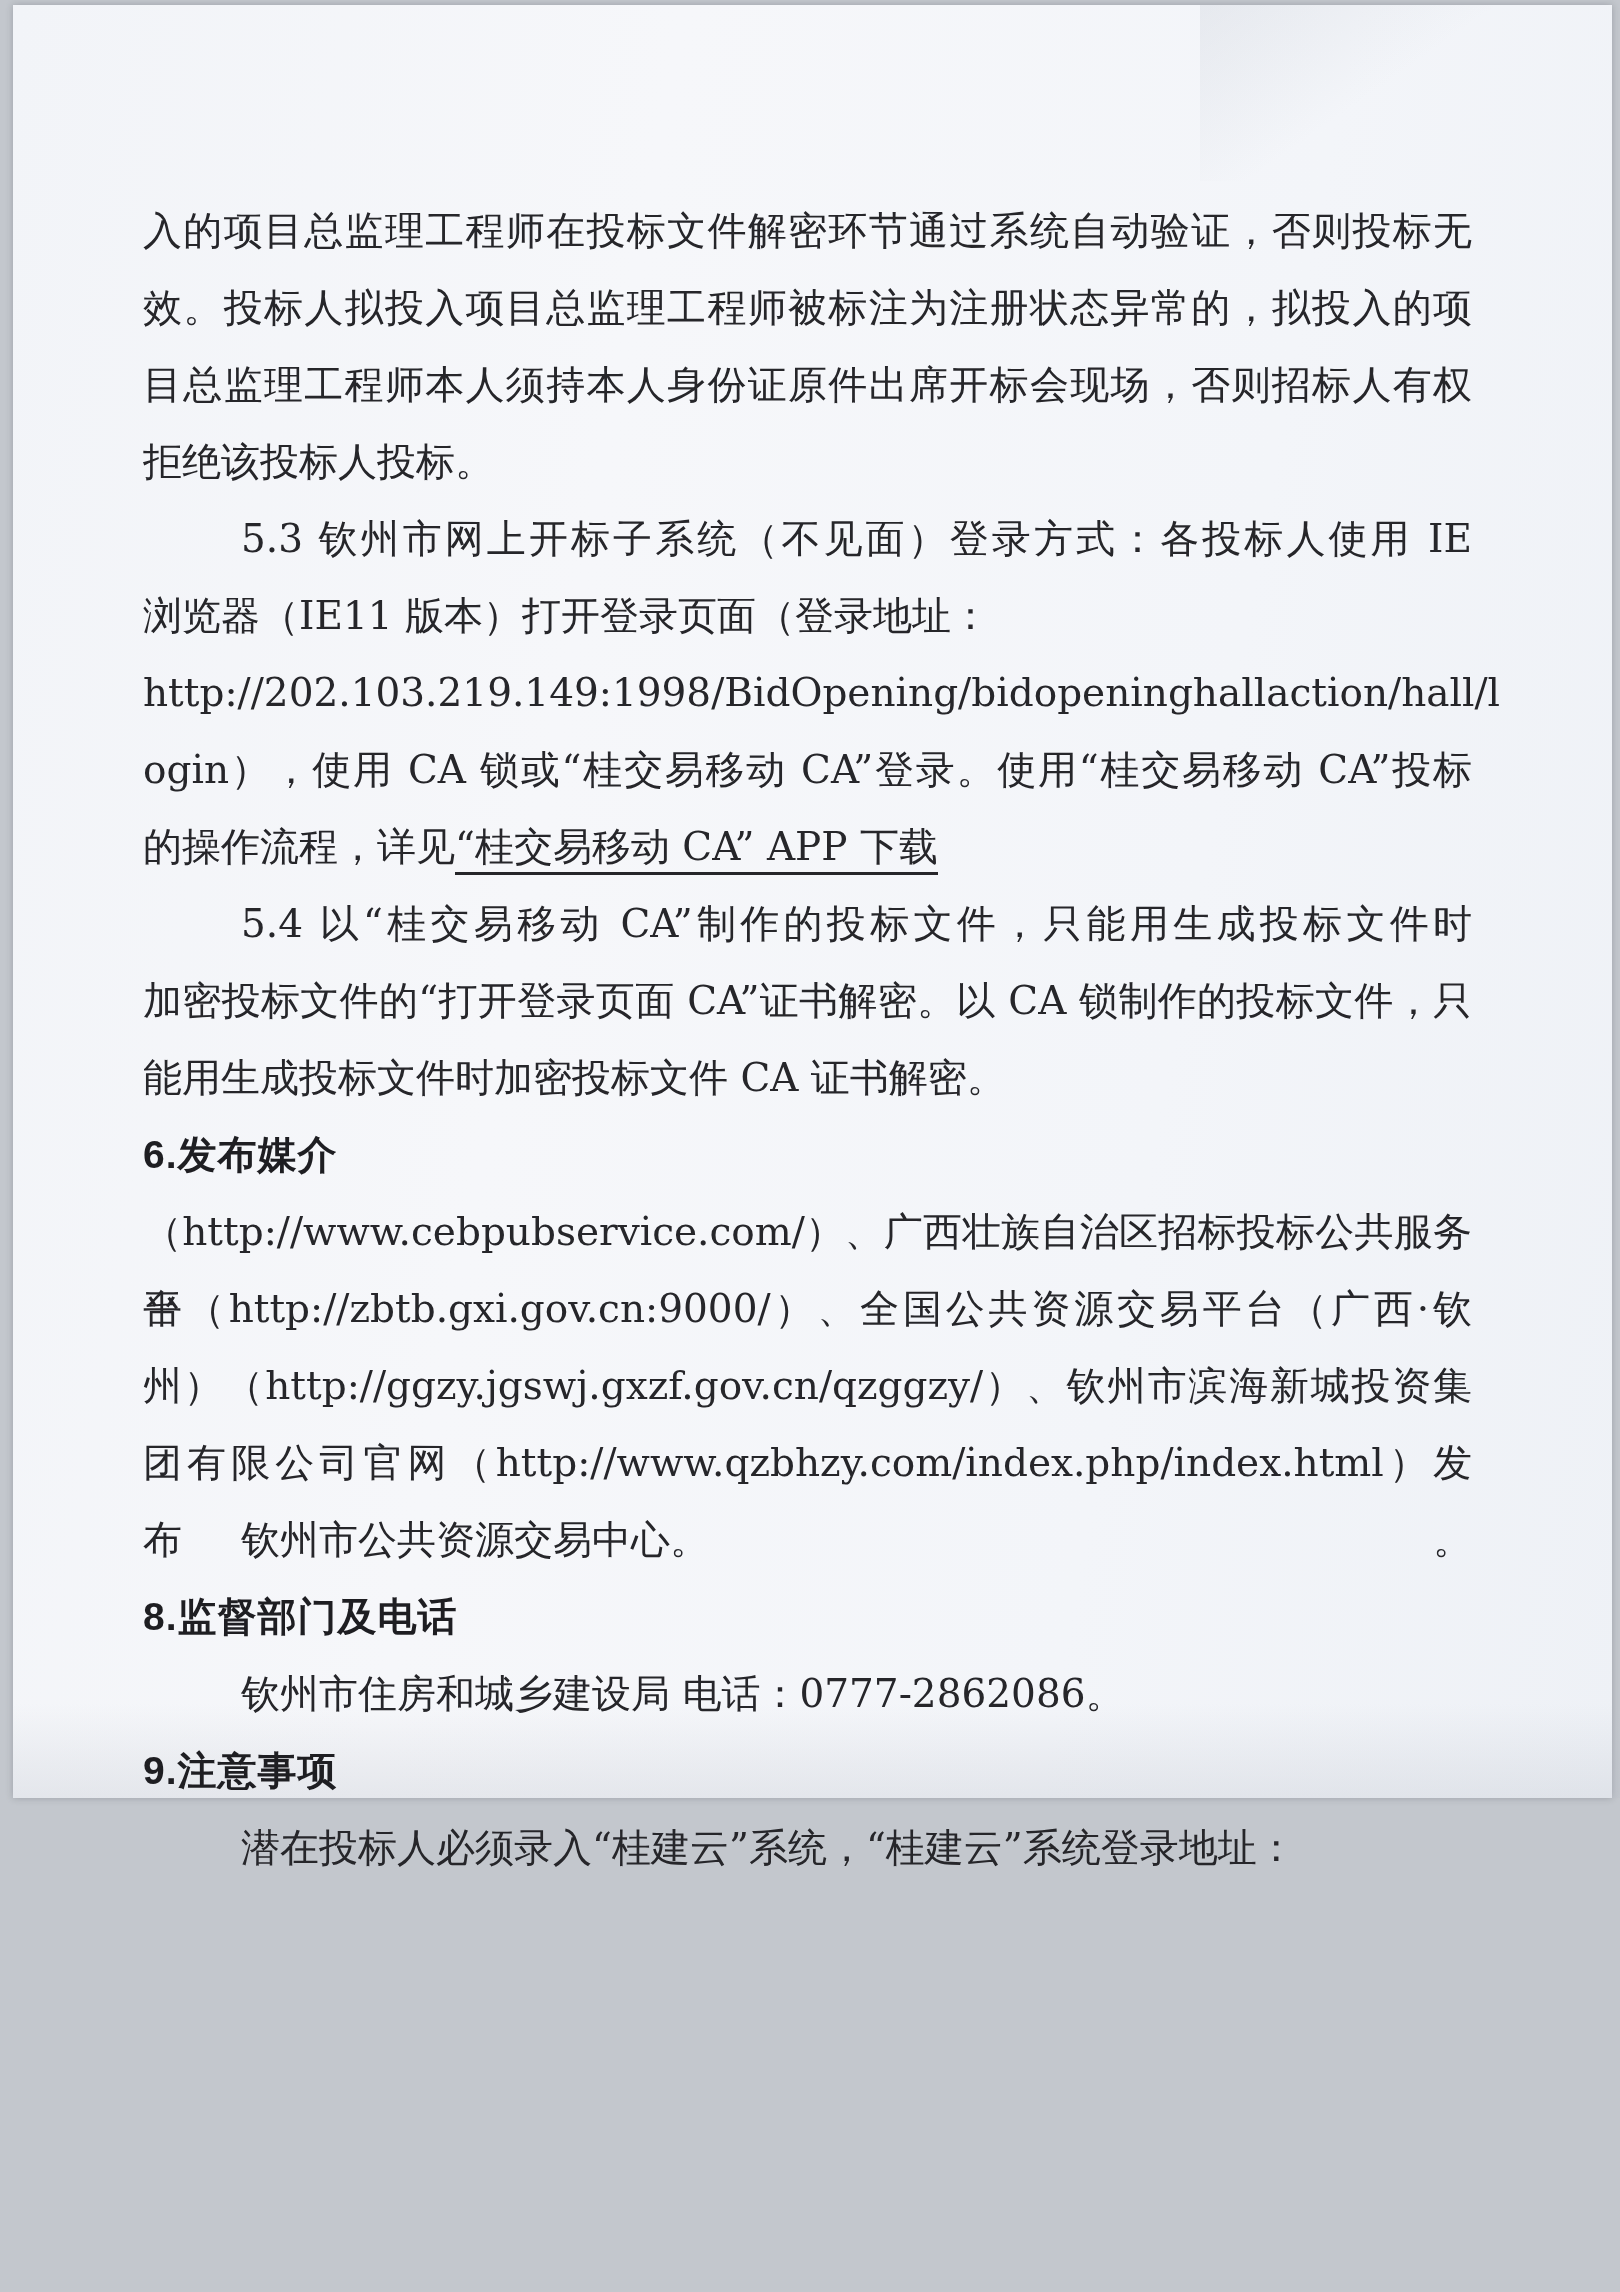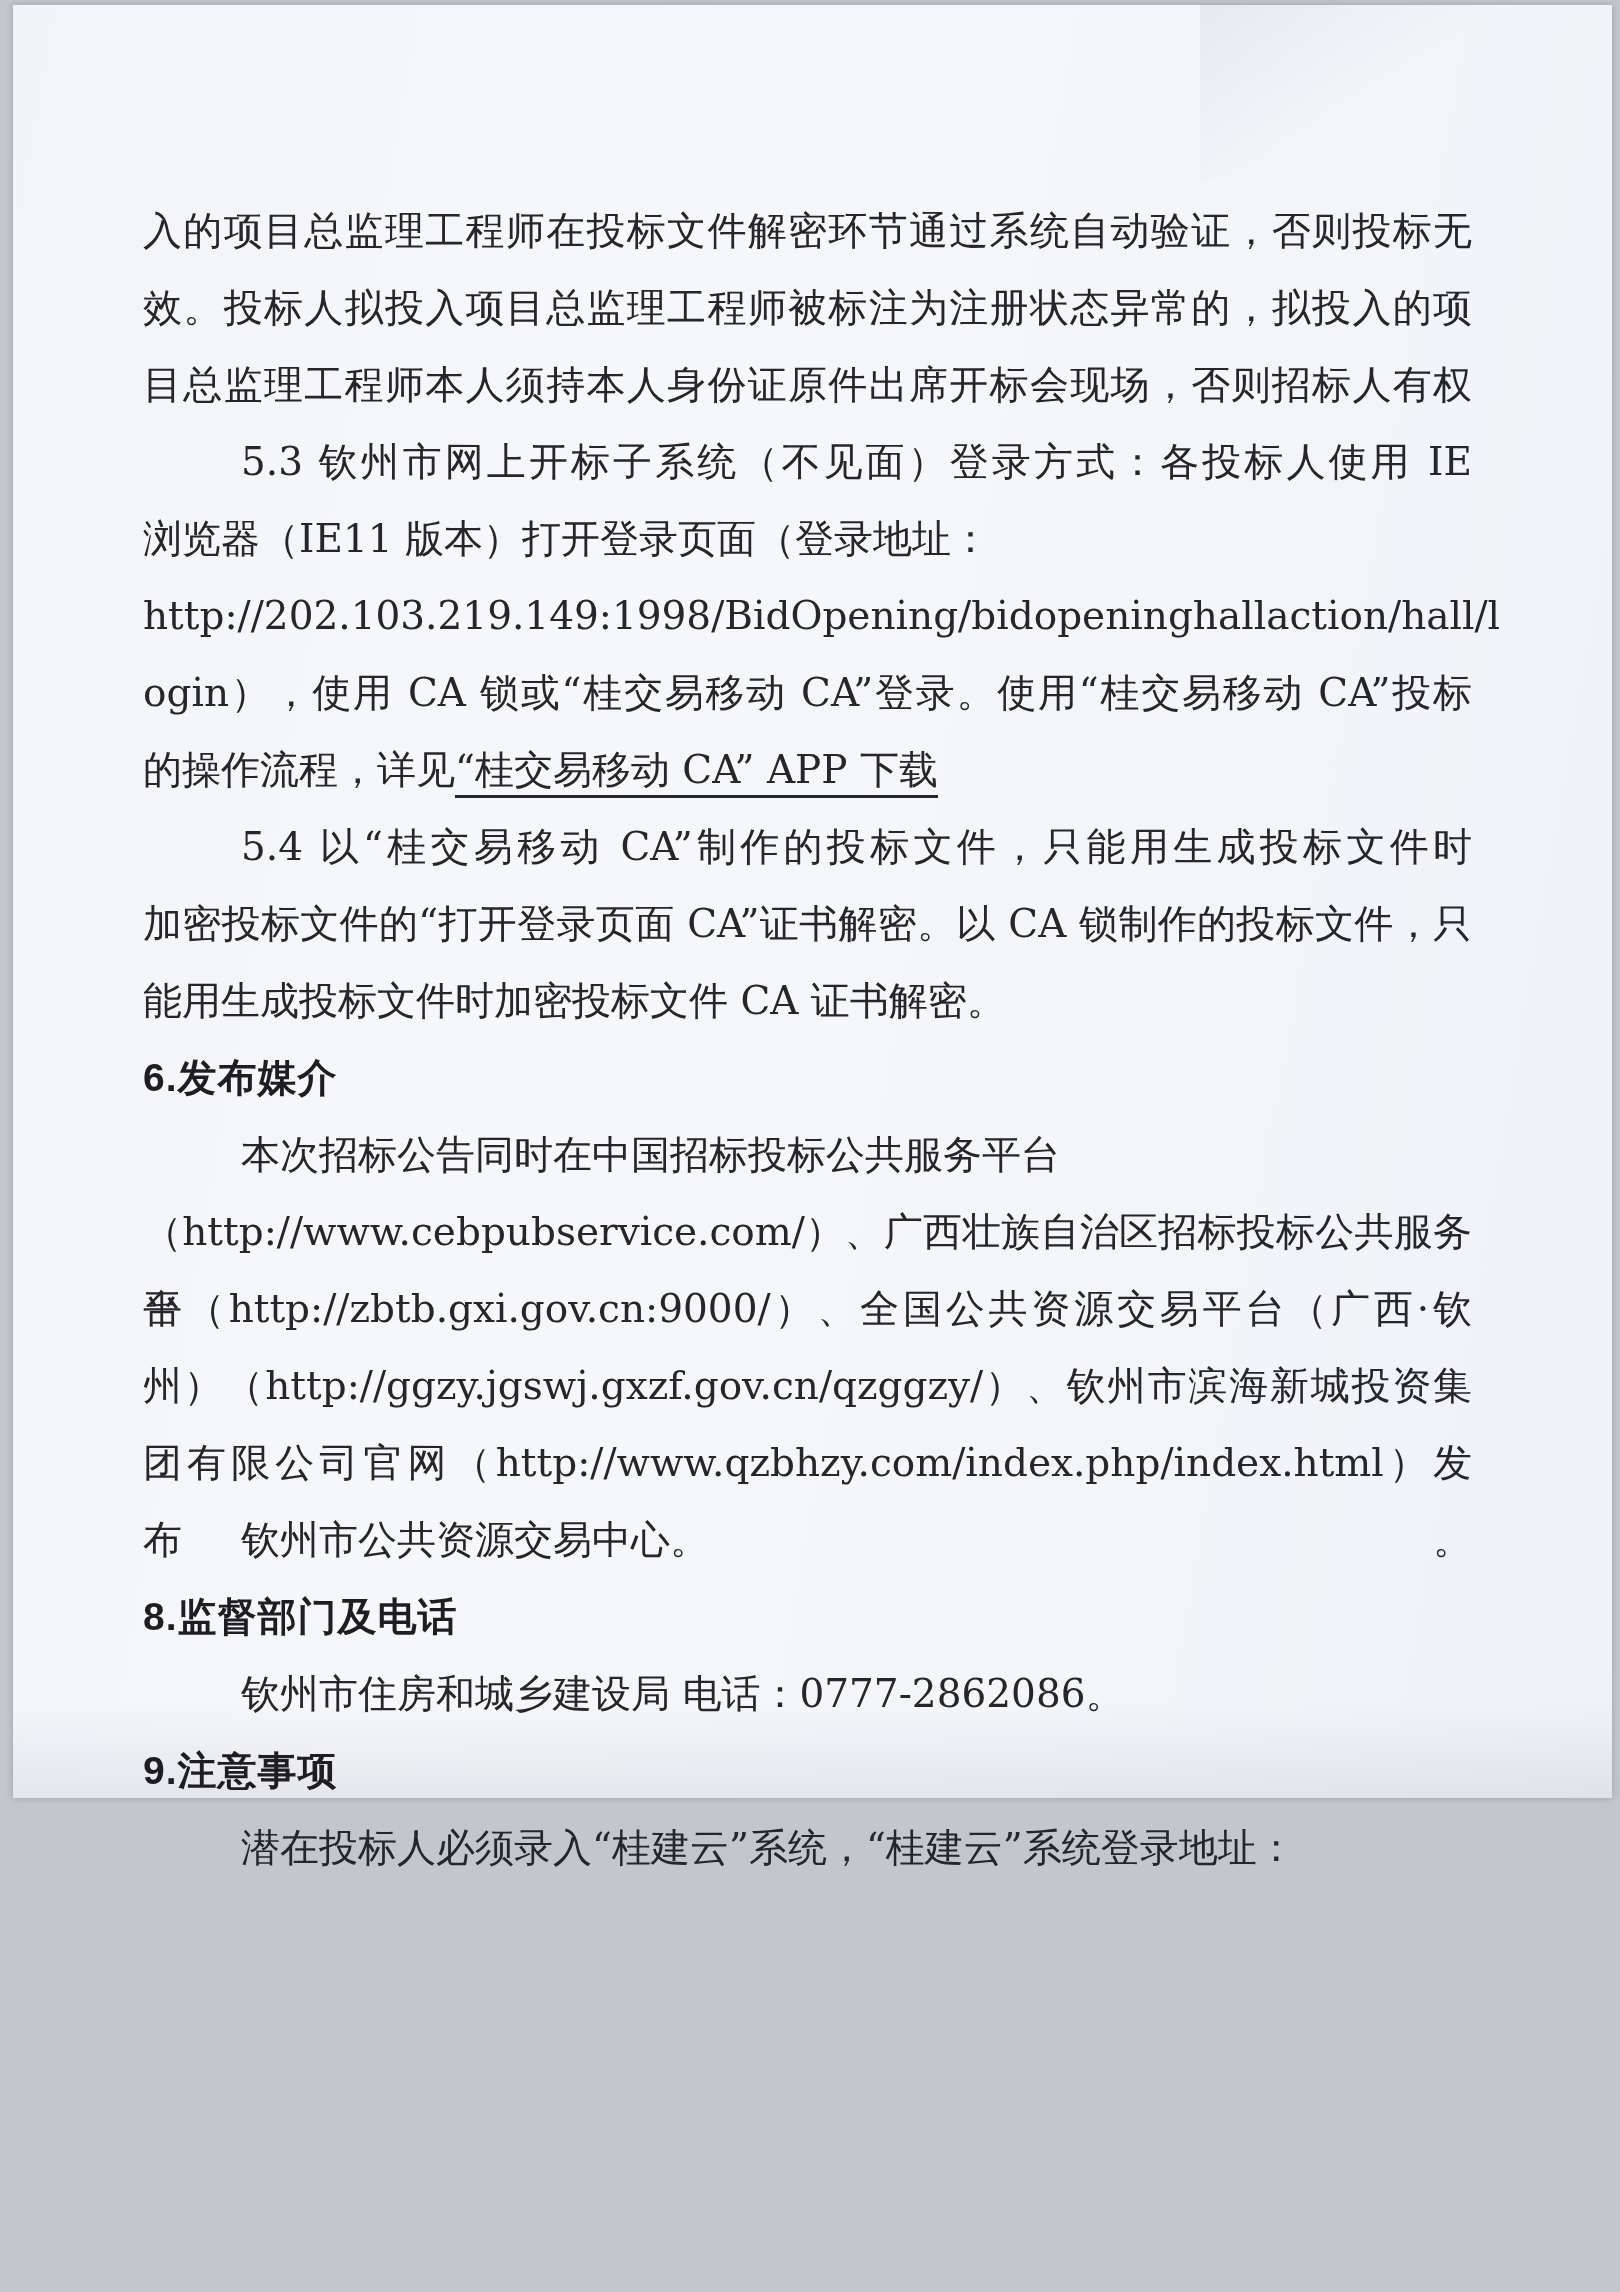--- a/index.html
+++ b/index.html
@@ -64,30 +64,30 @@
 
 <div class="page">
   <div class="paper"></div>
   <div class="crease-top-right"></div>
   <div class="crease-bottom"></div>
 
   <div class="content">
     <div class="line j">入的项目总监理工程师在投标文件解密环节通过系统自动验证，否则投标无</div>
     <div class="line j">效。投标人拟投入项目总监理工程师被标注为注册状态异常的，拟投入的项</div>
     <div class="line j">目总监理工程师本人须持本人身份证原件出席开标会现场，否则招标人有权</div>
+    <div class="line">拒绝该投标人投标。</div>
     <div class="line j indent">5.3 钦州市网上开标子系统（不见面）登录方式：各投标人使用 IE</div>
     <div class="line">浏览器（IE11 版本）打开登录页面（登录地址：</div>
     <div class="line j">http://202.103.219.149:1998/BidOpening/bidopeninghallaction/hall/l</div>
     <div class="line j">ogin），使用 CA 锁或“桂交易移动 CA”登录。使用“桂交易移动 CA”投标</div>
     <div class="line"><span>的操作流程，详见</span><span class="u">“桂交易移动 CA” APP 下载</span></div>
     <div class="line j indent">5.4 以“桂交易移动 CA”制作的投标文件，只能用生成投标文件时</div>
     <div class="line j">加密投标文件的“打开登录页面 CA”证书解密。以 CA 锁制作的投标文件，只</div>
     <div class="line">能用生成投标文件时加密投标文件 CA 证书解密。</div>
     <div class="line heading">6.发布媒介</div>
-    <div class="line indent">本次招标公告同时在中国招标投标公共服务平台</div>
     <div class="line j">（http://www.cebpubservice.com/）、广西壮族自治区招标投标公共服务平</div>
     <div class="line j">台（http://zbtb.gxi.gov.cn:9000/）、全国公共资源交易平台（广西·钦</div>
     <div class="line j">州）（http://ggzy.jgswj.gxzf.gov.cn/qzggzy/）、钦州市滨海新城投资集</div>
     <div class="line j">团有限公司官网（http://www.qzbhzy.com/index.php/index.html）发布。</div>
     <div class="line indent">钦州市公共资源交易中心。</div>
     <div class="line heading">8.监督部门及电话</div>
     <div class="line indent">钦州市住房和城乡建设局 电话：0777-2862086。</div>
     <div class="line heading">9.注意事项</div>
     <div class="line indent">潜在投标人必须录入“桂建云”系统，“桂建云”系统登录地址：</div>
   </div>

